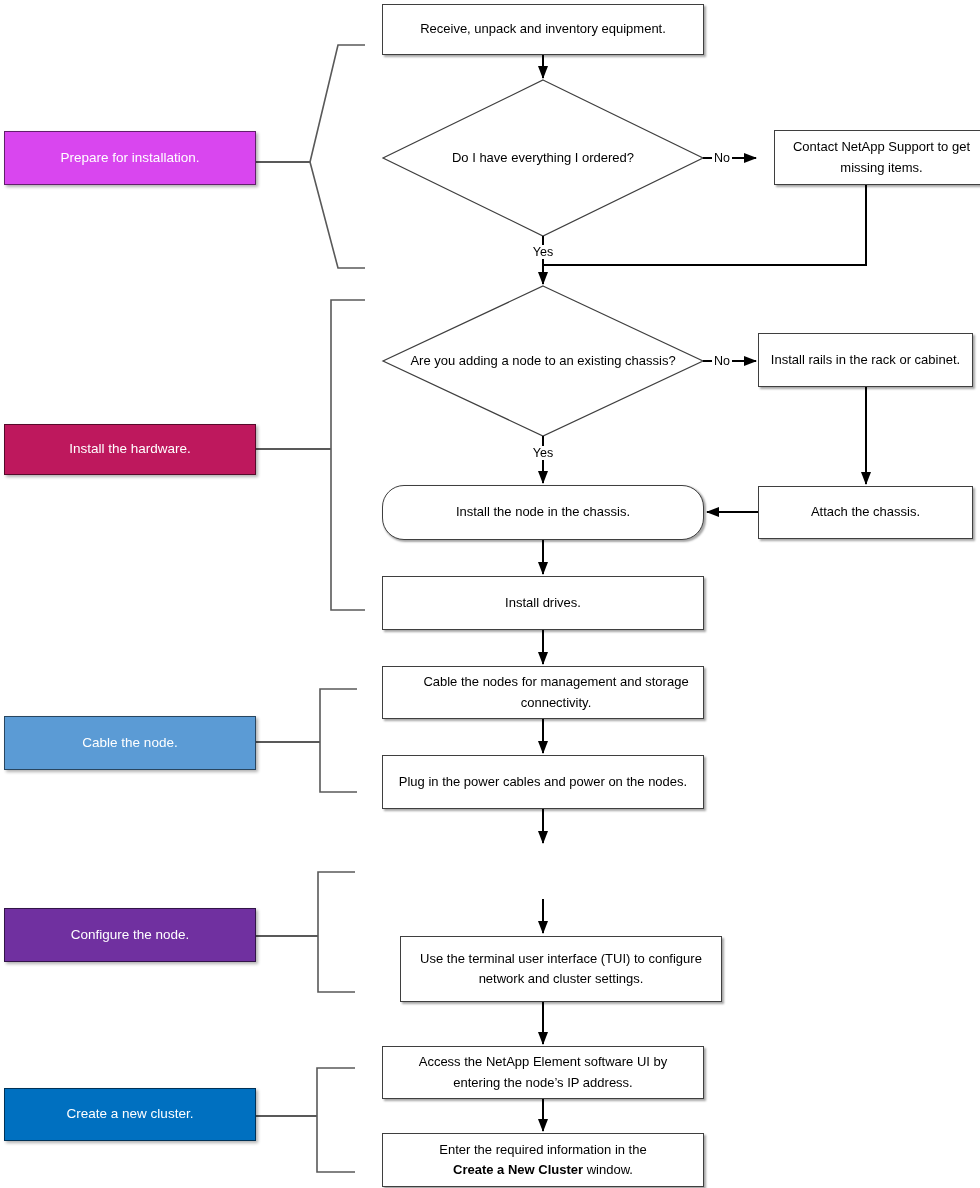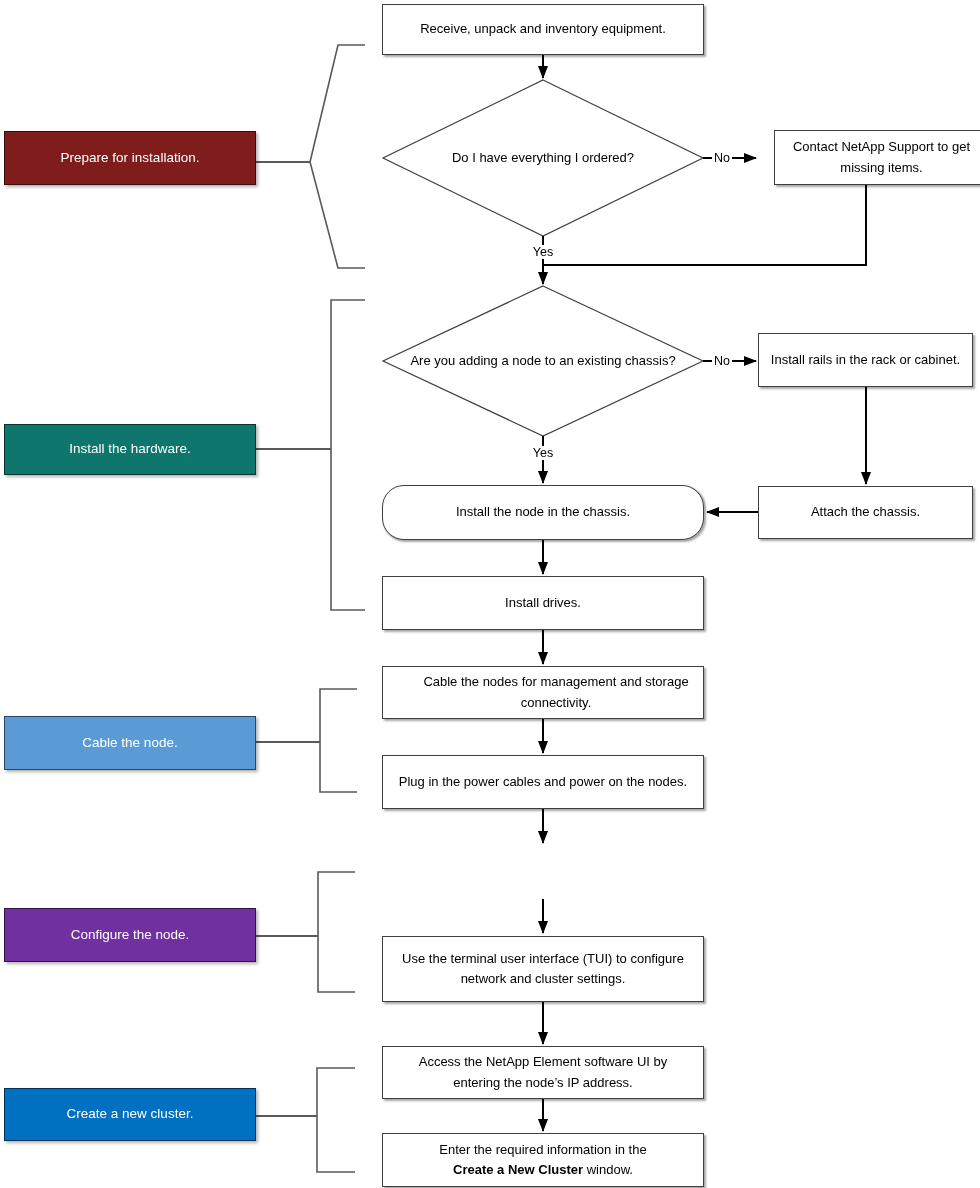--- a/index.html
+++ b/index.html
@@ -82,24 +82,24 @@
       <path d="M256,742 H320" stroke-width="2"></path>
 
       <path d="M355,872 L318,872 L318,992 L355,992"></path>
       <path d="M256,936 H318" stroke-width="2"></path>
 
       <path d="M355,1068 L317,1068 L317,1172 L355,1172"></path>
       <path d="M256,1116 H317" stroke-width="2"></path>
     </g>
   </svg>
 
-  <div class="box phase" style="left: 4px; top: 131px; width: 252px; height: 54px; background-color: #7f1d1d;">
+  <div class="box phase" style="left: 4px; top: 131px; width: 252px; height: 54px; background-color: #d946ef;">
     <span>Prepare for installation.</span>
   </div>
-  <div class="box phase" style="left: 4px; top: 424px; width: 252px; height: 51px; background-color: #0f766e;">
+  <div class="box phase" style="left: 4px; top: 424px; width: 252px; height: 51px; background-color: #be185d;">
     <span>Install the hardware.</span>
   </div>
   <div class="box phase" style="left: 4px; top: 716px; width: 252px; height: 54px; background-color: rgb(91, 155, 213);">
     <span>Cable the node.</span>
   </div>
   <div class="box phase" style="left: 4px; top: 908px; width: 252px; height: 54px; background-color: rgb(112, 48, 160);">
     <span>Configure the node.</span>
   </div>
   <div class="box phase" style="left: 4px; top: 1088px; width: 252px; height: 53px; background-color: rgb(0, 112, 192);">
     <span>Create a new cluster.</span>
@@ -119,21 +119,21 @@
 
   <div class="box pbox" style="left:382px;top:666px;width:322px;height:53px;padding-left:40px;">
     <span>Cable the nodes for management and storage connectivity.</span>
   </div>
 
   <div class="box pbox" style="left:382px;top:755px;width:322px;height:54px;">
     <span>Plug in the power cables and power on the nodes.</span>
   </div>
 
 
-  <div class="box pbox" style="left:382px;top:936px;width:322px;height:66px;">
+  <div class="box pbox" style="left:400px;top:936px;width:322px;height:66px;">
     <span>Use the terminal user interface (TUI) to configure network and cluster settings.</span>
   </div>
 
   <div class="box pbox" style="left:382px;top:1046px;width:322px;height:53px;">
     <span>Access the NetApp Element software UI by entering the node’s IP address.</span>
   </div>
 
   <div class="box pbox" style="left:382px;top:1133px;width:322px;height:54px;">
     <span><span>Enter the required information in the</span><br><b>Create a New Cluster</b><span> window.</span></span>
   </div>

